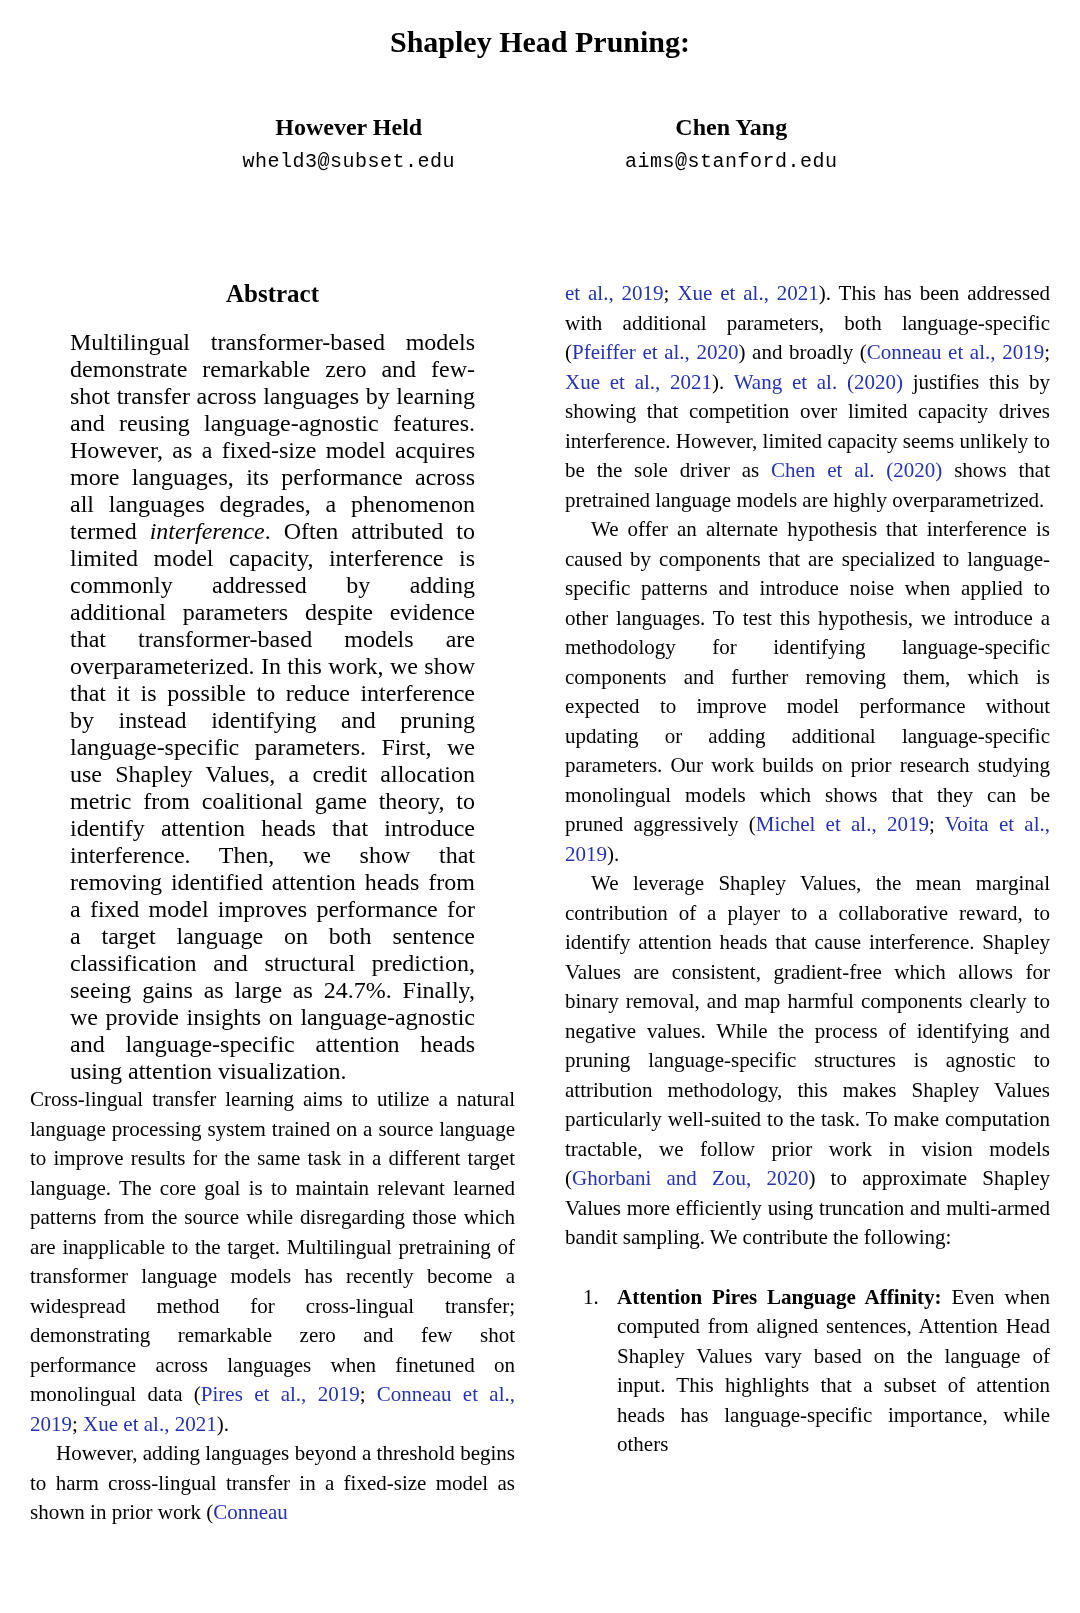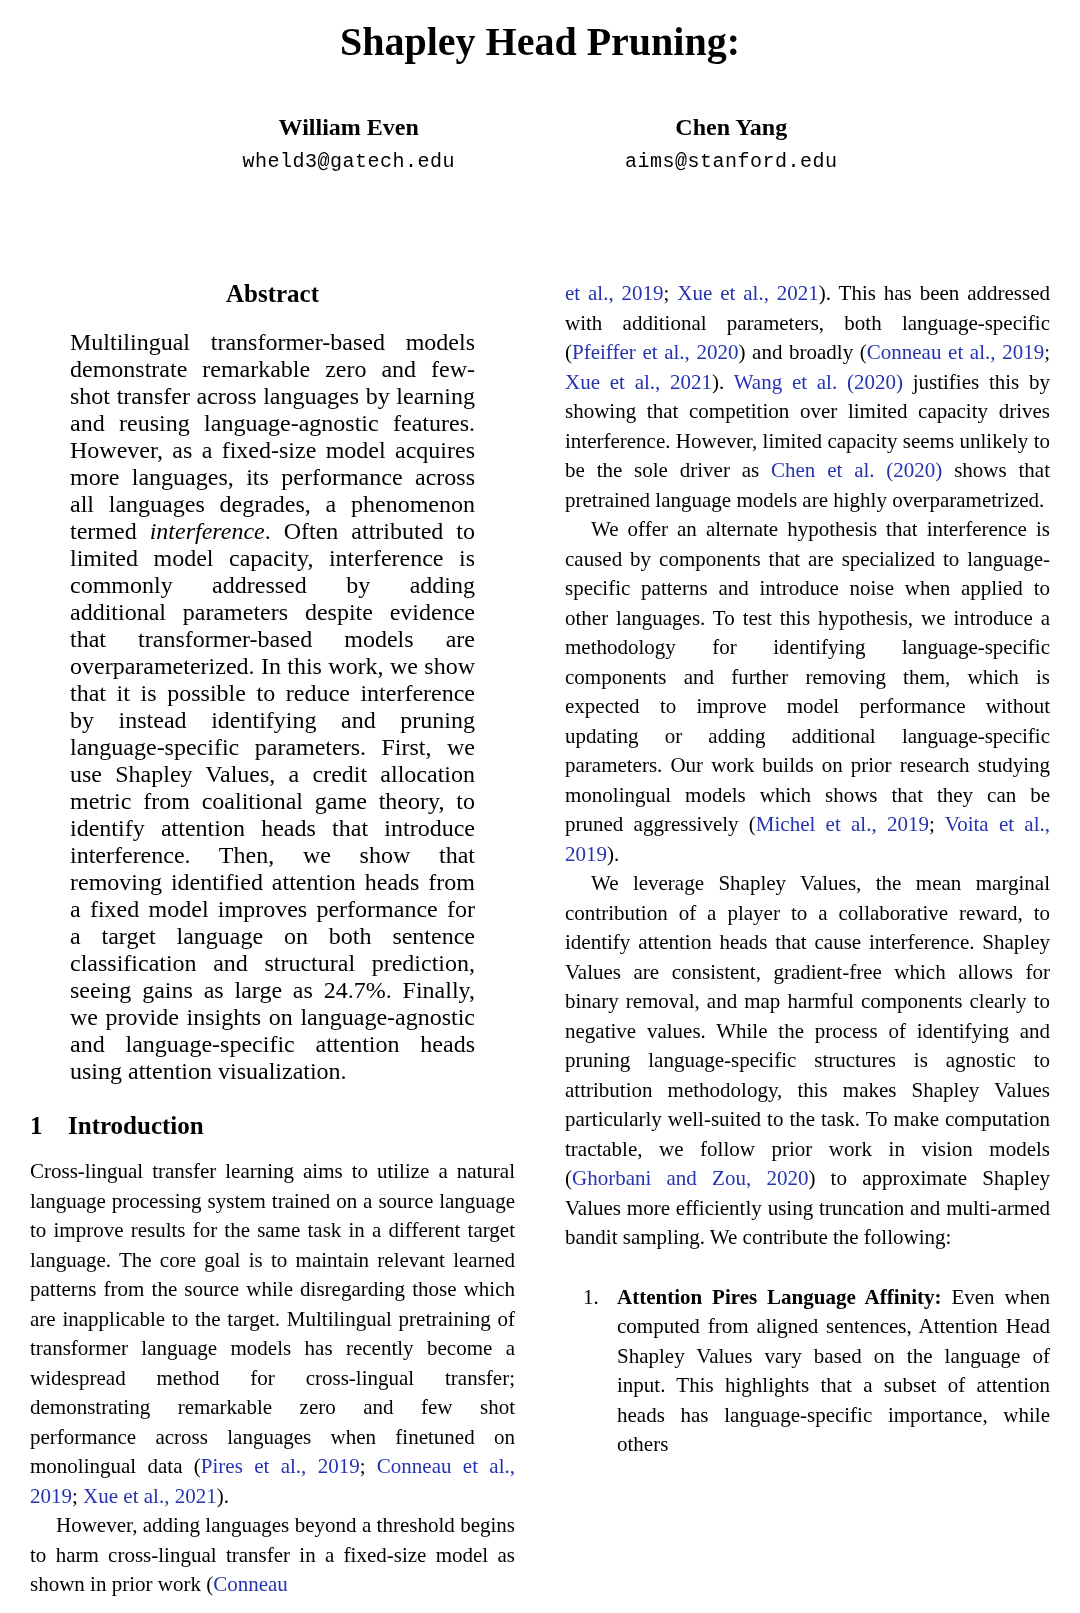--- a/index.html
+++ b/index.html
@@ -4,21 +4,21 @@
 <style>
   :root { --cite: #2433b0; --ink: #000000; --paper: #ffffff; }
   * { box-sizing: border-box; }
   html, body { margin: 0; padding: 0; background: #ffffff; }
   .page {
     width: 1080px; height: 1613px; overflow: hidden; position: relative;
     background: var(--paper); color: var(--ink);
     font-family: "Liberation Serif", "DejaVu Serif", serif;
   }
   .title-block { padding-top: 22px; text-align: center; }
-  .paper-title { margin: 0; font-size: 40px; line-height: 39px; font-weight: 700; }
+  .paper-title { margin: 0; font-size: 30px; line-height: 39px; font-weight: 700; }
   .title-line { display: block; }
   .authors { display: flex; justify-content: center; gap: 170px; margin-top: 52px; }
   .author { text-align: center; }
   .author-name { font-size: 24px; font-weight: 700; line-height: 28px; }
   .author-email {
     margin-top: 9px; font-family: "Liberation Mono", "DejaVu Sans Mono", monospace;
     font-size: 20px; letter-spacing: 0.5px;
   }
   .columns { display: flex; column-gap: 50px; padding: 0 30px; margin-top: 106px; }
   .col {
@@ -43,41 +43,38 @@
 <body>
 
 <div class="page">
 
   <header class="title-block">
     <h1 class="paper-title">
       <span class="title-line">Shapley Head Pruning:</span>
     </h1>
     <div class="authors">
       <div class="author">
-        <div class="author-name">William Even</div>
-        <div class="author-email">wheld3@gatech.edu</div>
+        <div class="author-name">However Held</div>
+        <div class="author-email">wheld3@subset.edu</div>
       </div>
       <div class="author">
         <div class="author-name">Chen Yang</div>
         <div class="author-email">aims@stanford.edu</div>
       </div>
     </div>
   </header>
 
   <div class="columns">
 
     <div class="col">
       <section class="abstract">
         <h2 class="abstract-heading">Abstract</h2>
         <p class="abstract-body"><span>Multilingual transformer-based models demonstrate remarkable zero and few-shot transfer across languages by learning and reusing language-agnostic features. However, as a fixed-size model acquires more languages, its performance across all languages degrades, a phenomenon termed </span><span class="seg-i">interference</span><span>. Often attributed to limited model capacity, interference is commonly addressed by adding additional parameters despite evidence that transformer-based models are overparameterized. In this work, we show that it is possible to reduce interference by instead identifying and pruning language-specific parameters. First, we use Shapley Values, a credit allocation metric from coalitional game theory, to identify attention heads that introduce interference. Then, we show that removing identified attention heads from a fixed model improves performance for a target language on both sentence classification and structural prediction, seeing gains as large as 24.7%. Finally, we provide insights on language-agnostic and language-specific attention heads using attention visualization.</span></p>
       </section>
 
-      <h2 class="section-heading">
-        <span class="sec-num">1</span><span class="sec-title">Introduction</span>
-      </h2>
 
       <p class="body-para"><span>Cross-lingual transfer learning aims to utilize a natural language processing system trained on a source language to improve results for the same task in a different target language. The core goal is to maintain relevant learned patterns from the source while disregarding those which are inapplicable to the target. Multilingual pretraining of transformer language models has recently become a widespread method for cross-lingual transfer; demonstrating remarkable zero and few shot performance across languages when finetuned on monolingual data (</span><span class="cite">Pires et al., 2019</span><span>; </span><span class="cite">Conneau et al., 2019</span><span>; </span><span class="cite">Xue et al., 2021</span><span>).</span></p>
       <p class="body-para indent"><span>However, adding languages beyond a threshold begins to harm cross-lingual transfer in a fixed-size model as shown in prior work (</span><span class="cite">Conneau</span></p>
     </div>
 
     <div class="col">
       <p class="body-para"><span class="cite">et al., 2019</span><span>; </span><span class="cite">Xue et al., 2021</span><span>). This has been addressed with additional parameters, both language-specific (</span><span class="cite">Pfeiffer et al., 2020</span><span>) and broadly (</span><span class="cite">Conneau et al., 2019</span><span>; </span><span class="cite">Xue et al., 2021</span><span>). </span><span class="cite">Wang et al. (2020)</span><span> justifies this by showing that competition over limited capacity drives interference. However, limited capacity seems unlikely to be the sole driver as </span><span class="cite">Chen et al. (2020)</span><span> shows that pretrained language models are highly overparametrized.</span></p>
       <p class="body-para indent"><span>We offer an alternate hypothesis that interference is caused by components that are specialized to language-specific patterns and introduce noise when applied to other languages. To test this hypothesis, we introduce a methodology for identifying language-specific components and further removing them, which is expected to improve model performance without updating or adding additional language-specific parameters. Our work builds on prior research studying monolingual models which shows that they can be pruned aggressively (</span><span class="cite">Michel et al., 2019</span><span>; </span><span class="cite">Voita et al., 2019</span><span>).</span></p>
       <p class="body-para indent"><span>We leverage Shapley Values, the mean marginal contribution of a player to a collaborative reward, to identify attention heads that cause interference. Shapley Values are consistent, gradient-free which allows for binary removal, and map harmful components clearly to negative values. While the process of identifying and pruning language-specific structures is agnostic to attribution methodology, this makes Shapley Values particularly well-suited to the task. To make computation tractable, we follow prior work in vision models (</span><span class="cite">Ghorbani and Zou, 2020</span><span>) to approximate Shapley Values more efficiently using truncation and multi-armed bandit sampling. We contribute the following:</span></p>
 

